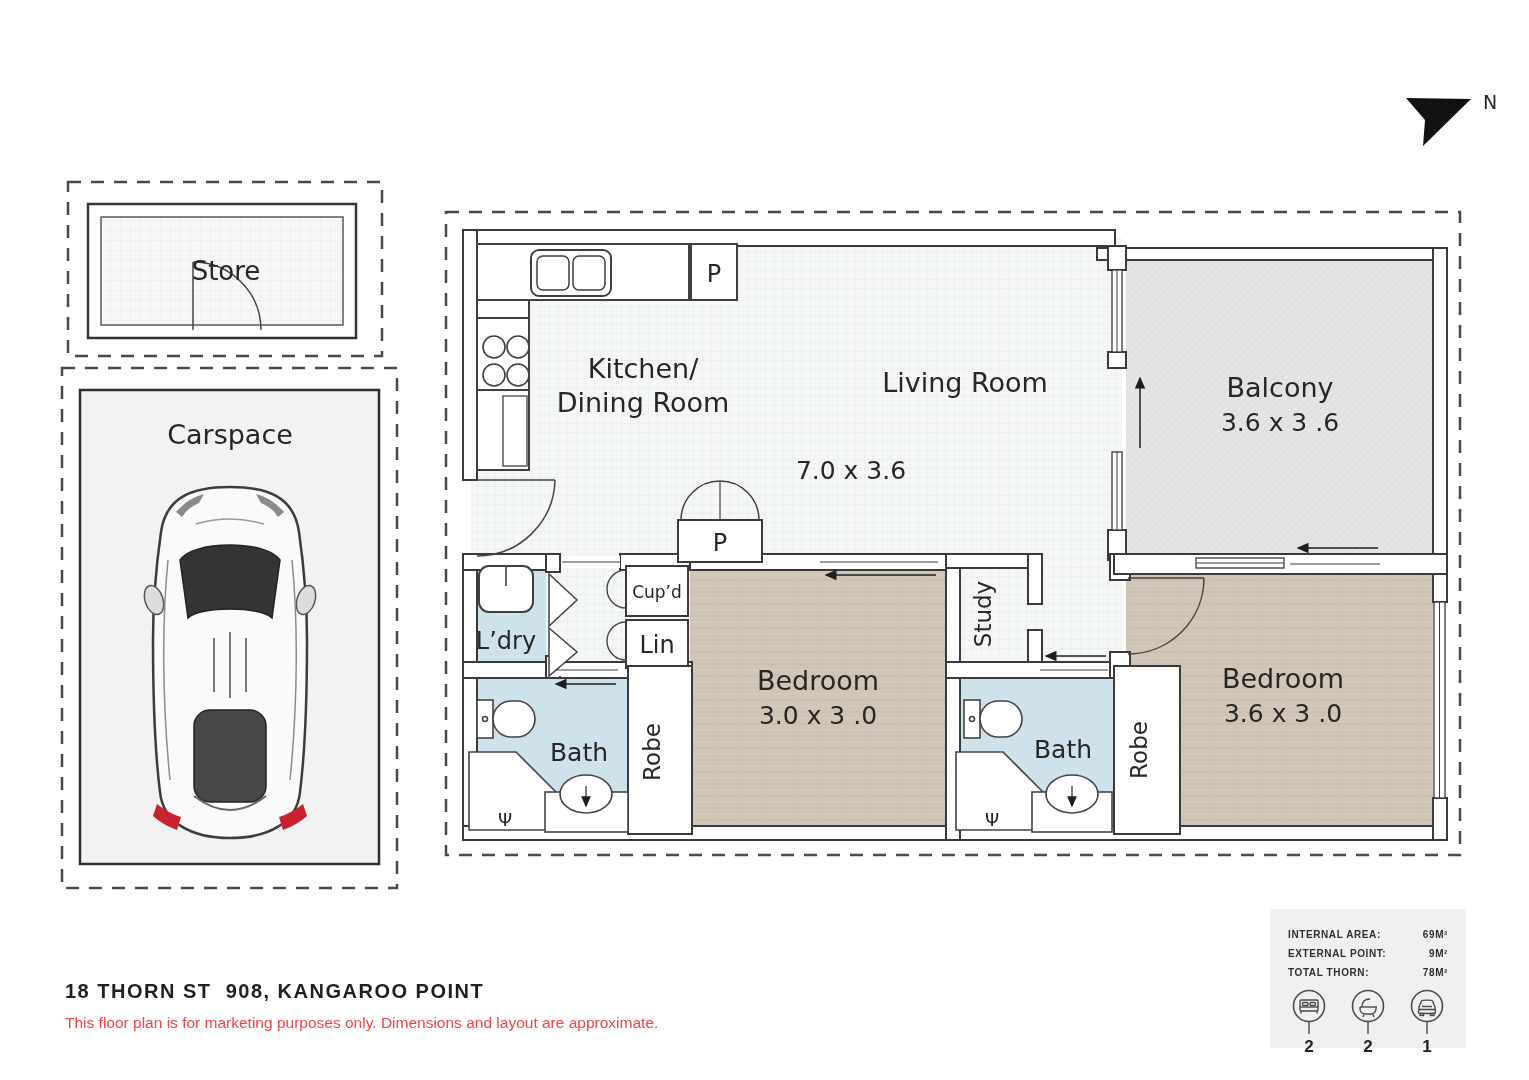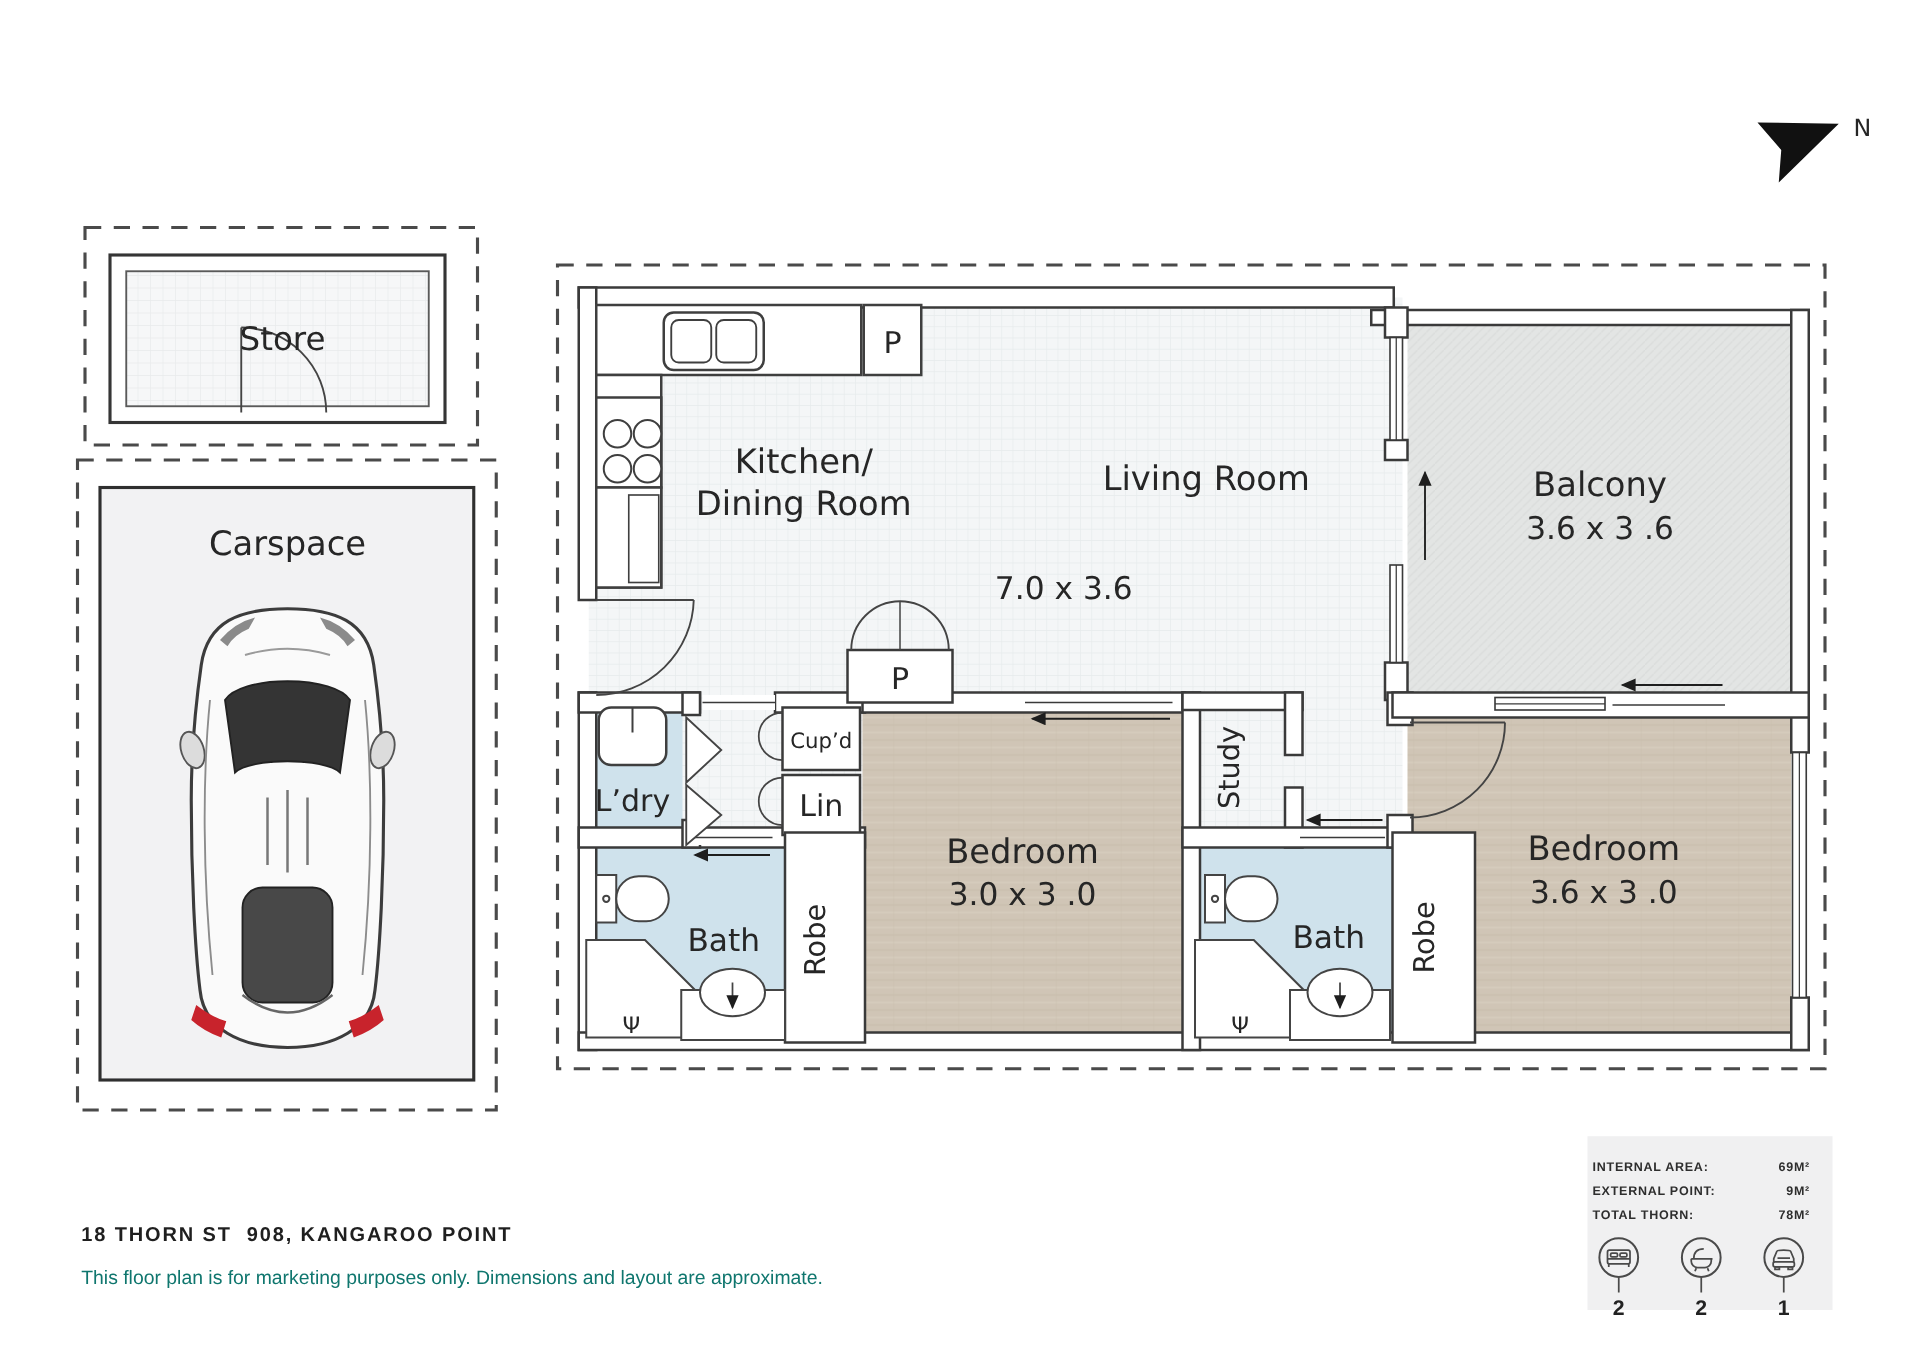--- a/index.html
+++ b/index.html
@@ -1,26 +1,26 @@
 <!DOCTYPE html>
 <html><head>
 <meta charset="utf-8">
 <style>
   html,body{margin:0;padding:0;background:#ffffff;}
   .stage{position:relative;width:1529px;height:1080px;background:#ffffff;overflow:hidden;
          font-family:"DejaVu Sans","Liberation Sans",sans-serif;}
   svg text{font-family:"DejaVu Sans","Liberation Sans",sans-serif;fill:#262626;}
-  .footer-address{position:absolute;left:65px;top:980px;font-size:16px;font-weight:600;
+  .footer-address{position:absolute;left:65px;top:980px;font-size:20px;font-weight:600;
       letter-spacing:1.5px;color:#1f1f1f;white-space:pre-wrap;
       font-family:"Liberation Sans",sans-serif;}
-  .footer-disc{position:absolute;left:65px;width:720px;font-size:15.5px;color:#0f766e;
+  .footer-disc{position:absolute;left:65px;width:720px;font-size:15.5px;color:#ef4444;
       font-family:"Liberation Sans",sans-serif;}
   .d1{top:1014px;} .d2{top:1033px;}
   .statsbox{position:absolute;left:1270px;top:909px;width:196px;height:139px;
-      background:#f0f0f1;box-sizing:border-box;padding:16px 18px 10px 4px;
+      background:#f0f0f1;box-sizing:border-box;padding:16px 18px 10px 18px;
       font-family:"Liberation Sans",sans-serif;}
   .stat-row{display:flex;justify-content:space-between;font-size:10px;font-weight:700;
       letter-spacing:0.6px;color:#2e2e2e;line-height:19px;}
   .icon-row{display:flex;justify-content:space-between;margin-top:6px;padding:0 2px;}
   .icon-col{display:flex;flex-direction:column;align-items:center;}
   .icon-num{font-size:17px;font-weight:600;color:#222;margin-top:1px;}
 </style>
 </head>
 <body>
 

